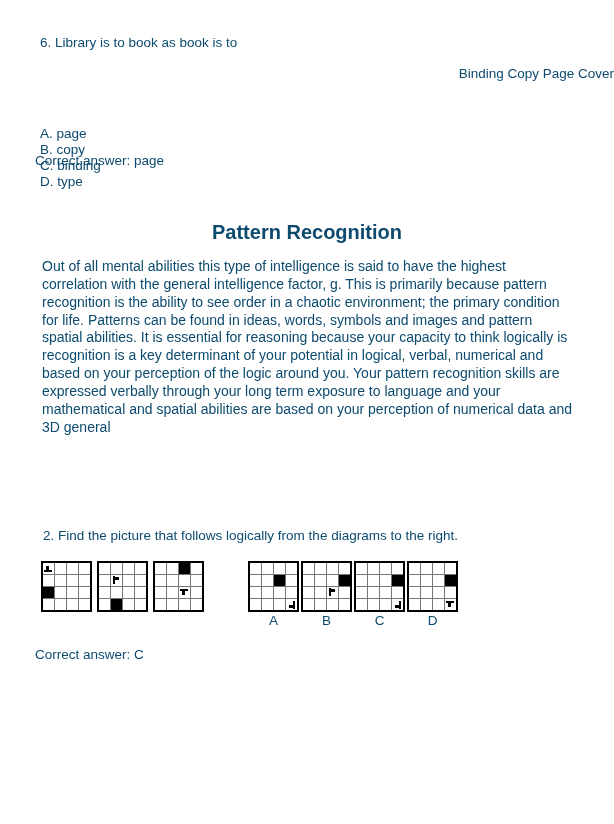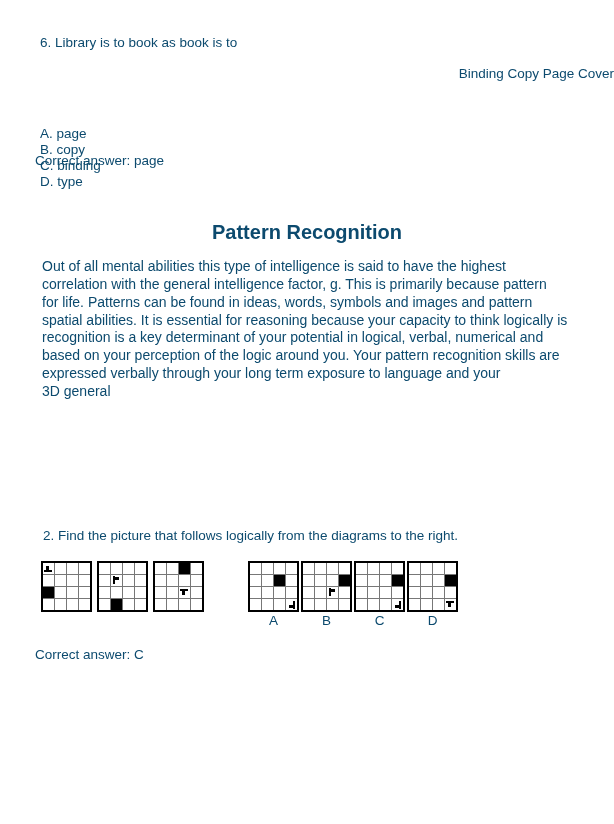--- a/index.html
+++ b/index.html
@@ -74,25 +74,27 @@
       <div class="opt-line">C. binding</div>
       <div class="opt-line">D. type</div>
     </div>
   <div class="txt q6-answer">Correct answer: page</div>
 
   <div class="sec-title">Pattern Recognition</div>
 
   <div class="para" id="para">
       <div class="para-line">Out of all mental abilities this type of intelligence is said to have the highest</div>
       <div class="para-line">correlation with the general intelligence factor, g. This is primarily because pattern</div>
+      <div class="para-line">recognition is the ability to see order in a chaotic environment; the primary condition</div>
       <div class="para-line">for life. Patterns can be found in ideas, words, symbols and images and pattern</div>
       <div class="para-line">spatial abilities. It is essential for reasoning because your capacity to think logically is</div>
       <div class="para-line">recognition is a key determinant of your potential in logical, verbal, numerical and</div>
       <div class="para-line">based on your perception of the logic around you. Your pattern recognition skills are</div>
       <div class="para-line">expressed verbally through your long term exposure to language and your</div>
+      <div class="para-line">mathematical and spatial abilities are based on your perception of numerical data and</div>
       <div class="para-line">3D general</div>
     </div>
 
   <div class="txt q1-prompt">2. Find the picture that follows logically from the diagrams to the right.</div>
 
   <div class="grids-row">
     <div class="seq-group" id="seq-grids">
         <div class="pgrid">
           <div class="cell">
             <span class="glyph flag-up"></span>

